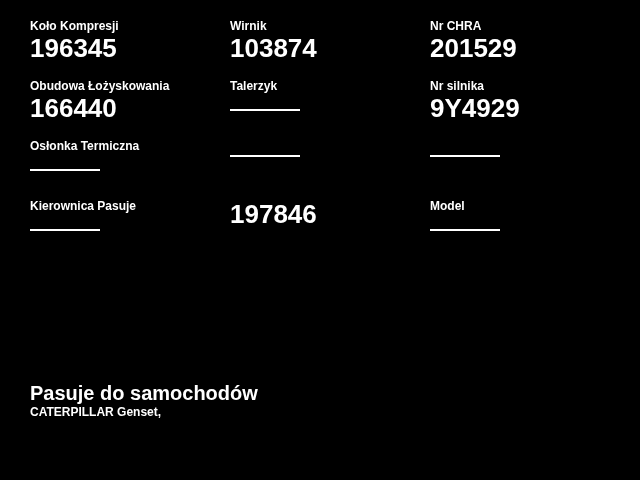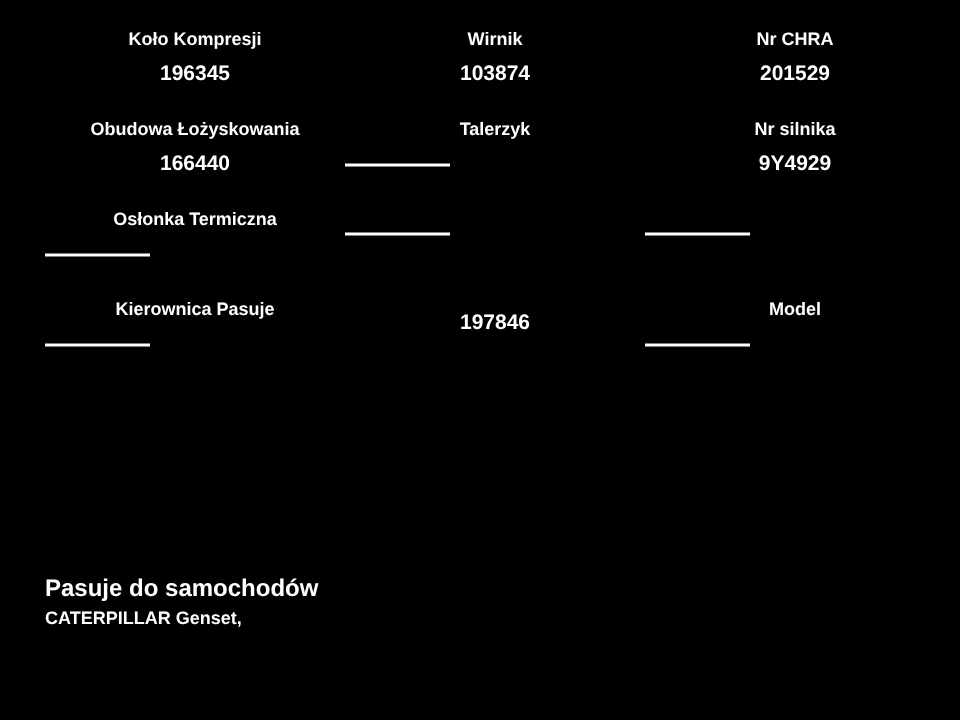--- a/index.html
+++ b/index.html
@@ -19,52 +19,51 @@
     position: relative;
   }
   .spec-grid {
     position: absolute;
     left: 30px;
     top: 19px;
     width: 600px;
     display: grid;
     grid-template-columns: 200px 200px 200px;
     grid-auto-rows: 60px;
-    text-align: center;
   }
   .spec-cell {
     width: 200px;
     height: 60px;
   }
   .spec-label {
     font-size: 12px;
     font-weight: bold;
     line-height: 14px;
     white-space: nowrap;
   }
   .spec-value {
-    font-size: 14px;
+    font-size: 26px;
     font-weight: bold;
     line-height: 22px;
     margin-top: 4px;
     white-space: nowrap;
   }
   .empty-line {
     width: 70px;
     height: 2px;
     background: var(--fg);
     margin-top: 16px;
   }
   .fits-section {
     position: absolute;
     left: 30px;
     top: 383px;
   }
   .fits-heading {
-    font-size: 16px;
+    font-size: 20px;
     font-weight: bold;
     line-height: 20px;
     white-space: nowrap;
   }
   .fits-vehicles {
     font-size: 12px;
     font-weight: bold;
     line-height: 13px;
     margin-top: 3px;
     white-space: nowrap;

